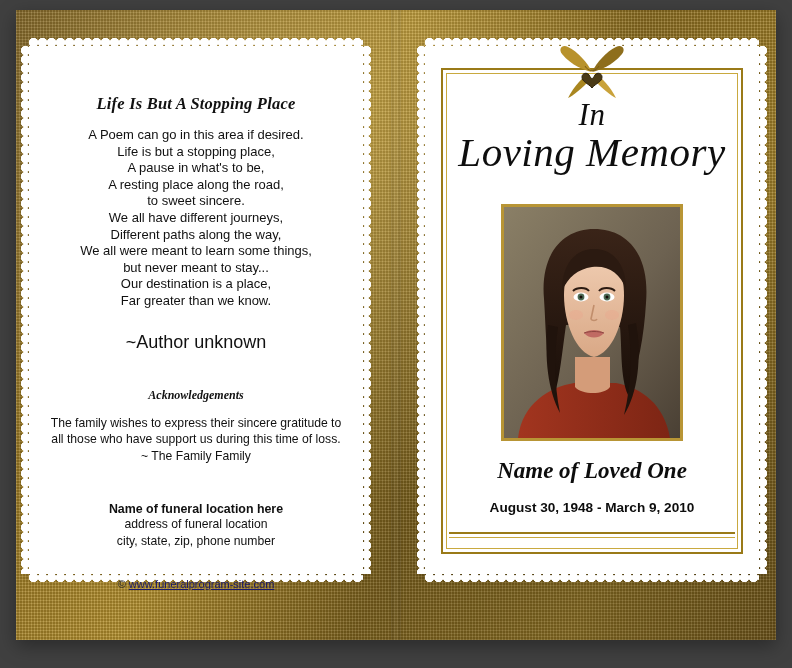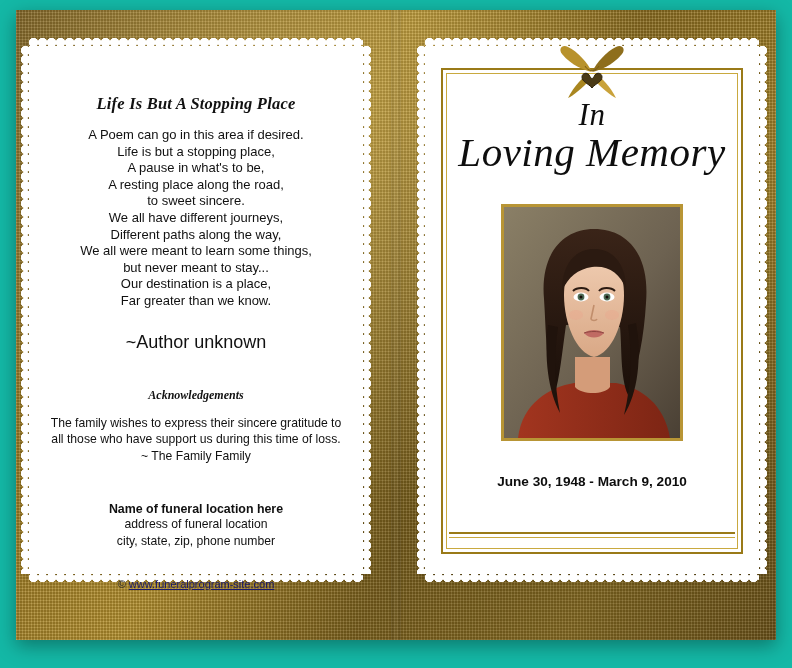--- a/index.html
+++ b/index.html
@@ -11,21 +11,21 @@
     width: 792px;
     height: 668px;
     font-family: "Liberation Sans", sans-serif;
     overflow: hidden;
   }
 
   #page {
     position: relative;
     width: 792px;
     height: 668px;
-    background: #14b8a6;
+    background: #404040;
   }
 
   
   .program {
     position: absolute;
     left: 16px;
     top: 10px;
     width: 760px;
     height: 630px;
     background:
@@ -378,19 +378,20 @@
 
         <ellipse cx="72" cy="108" rx="7" ry="5" fill="#e8a98e" opacity="0.45"></ellipse>
         <ellipse cx="108" cy="108" rx="7" ry="5" fill="#e8a98e" opacity="0.45"></ellipse>
 
         <path d="M44 118 C40 150 44 184 56 206 C50 176 50 146 54 120 Z" fill="#20130c"></path>
         <path d="M132 116 C138 150 134 186 120 208 C128 176 128 144 124 118 Z" fill="#20130c"></path>
       </svg>
     </div>
 
     <div class="name-block">
-      <div class="dates">June 30, 1948 - March 9, 2010</div>
+      <div class="loved-name">Name of Loved One</div>
+      <div class="dates">August 30, 1948 - March 9, 2010</div>
     </div>
 
     <div class="bottom-rule"></div>
   </div>
 
 </div>
 
 </body></html>

